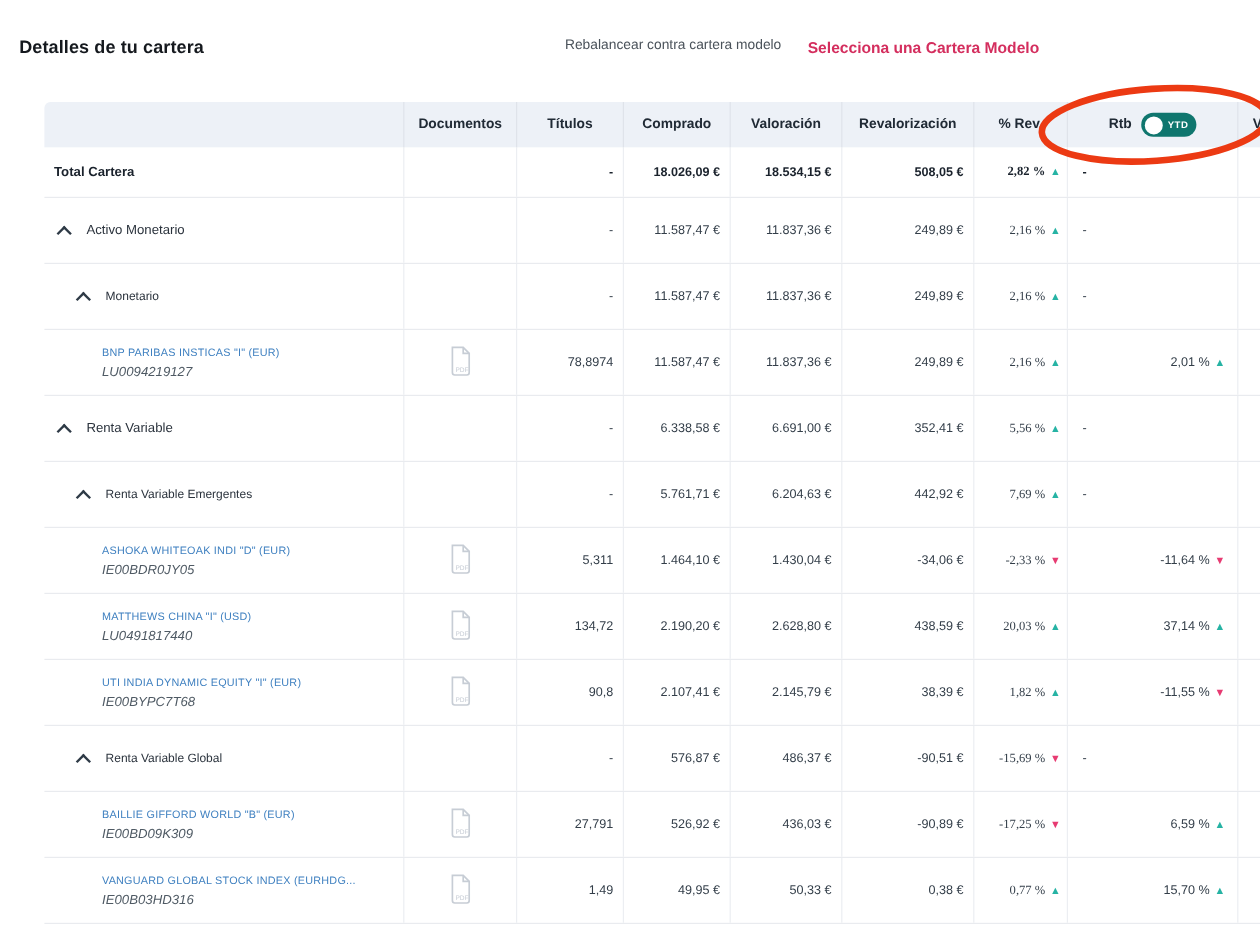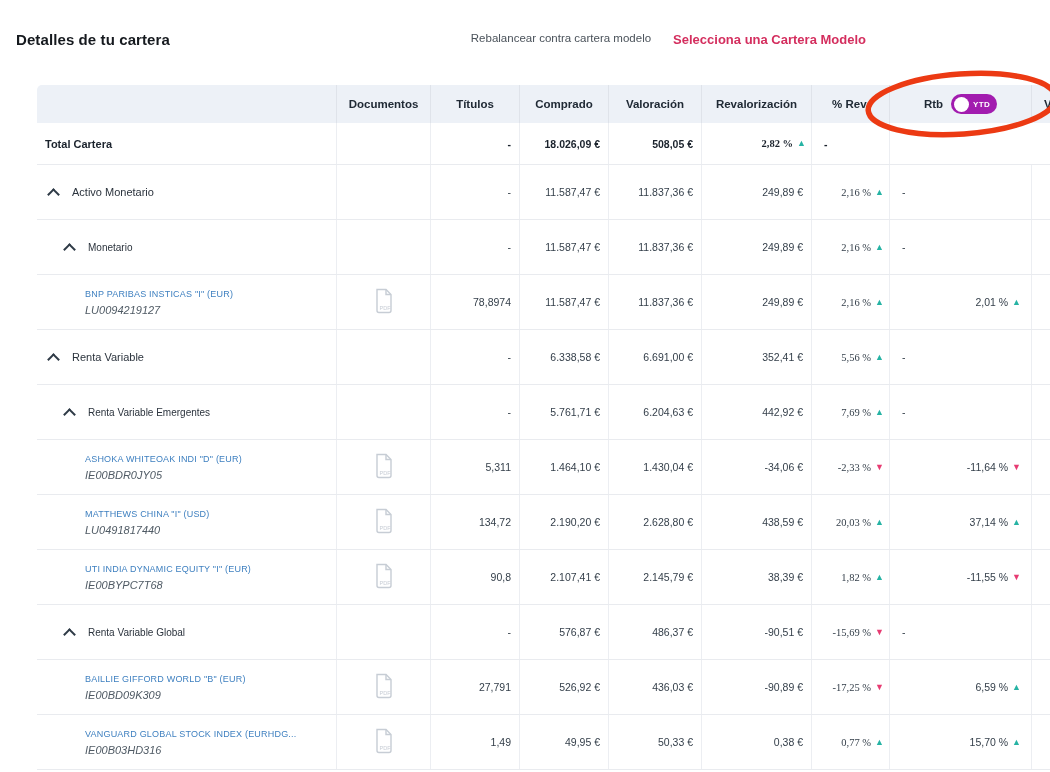--- a/index.html
+++ b/index.html
@@ -16,21 +16,21 @@
   .table { position:absolute; left:37px; top:85px; right:0;
     --cols: 299px 94px 89px 89px 93px 110px 78px 142px 1fr; }
   .thead { display:grid; grid-template-columns:var(--cols); height:38px;
     background:#edf1f7; border-radius:5px 0 0 0; }
   .th { display:flex; align-items:center; justify-content:center;
     font-size:11.5px; font-weight:bold; color:#202a35; border-left:1px solid #dfe3ea; }
   .th:first-child { border-left:none; }
   .th.last { justify-content:flex-start; padding-left:12px; }
   .th-rtb { gap:0; }
 
-  .toggle { width:46px; height:20px; border-radius:10px; background:#a21caf;
+  .toggle { width:46px; height:20px; border-radius:10px; background:#0f766e;
     display:flex; align-items:center; margin-left:8px; cursor:pointer; }
   .knob { width:15px; height:15px; border-radius:50%; background:#ffffff; margin-left:3px; }
   .toggle-label { color:#ffffff; font-size:8px; font-weight:bold; margin-left:4px; letter-spacing:.4px; }
 
   .tr { display:grid; grid-template-columns:var(--cols); border-bottom:1px solid #e9ebef; background:#fff; }
   .tr.total { height:42px; }
   .tr.group1, .tr.group2, .tr.fund { height:55px; }
   .td { display:flex; align-items:center; border-left:1px solid #eceef2;
     font-size:10.5px; color:#333e49; }
   .td:first-child { border-left:none; }
@@ -92,20 +92,21 @@
     <div class="th last">V</div>
   </div>
   <div class="tbody" id="tbody">
       <div class="tr total">
         <div class="td name">
           <div class="total-name">Total Cartera</div>
         </div>
         <div class="td doc"></div>
         <div class="td num">-</div>
         <div class="td num">18.026,09 €</div>
+        <div class="td num">18.534,15 €</div>
         <div class="td num">508,05 €</div>
         <div class="td pct">
           <div class="">2,82 %</div>
           <div class="arrow up">▲</div>
         </div>
         <div class="td rtb dash">
           <div class="">-</div>
         </div>
         <div class="td"></div>
       </div>

